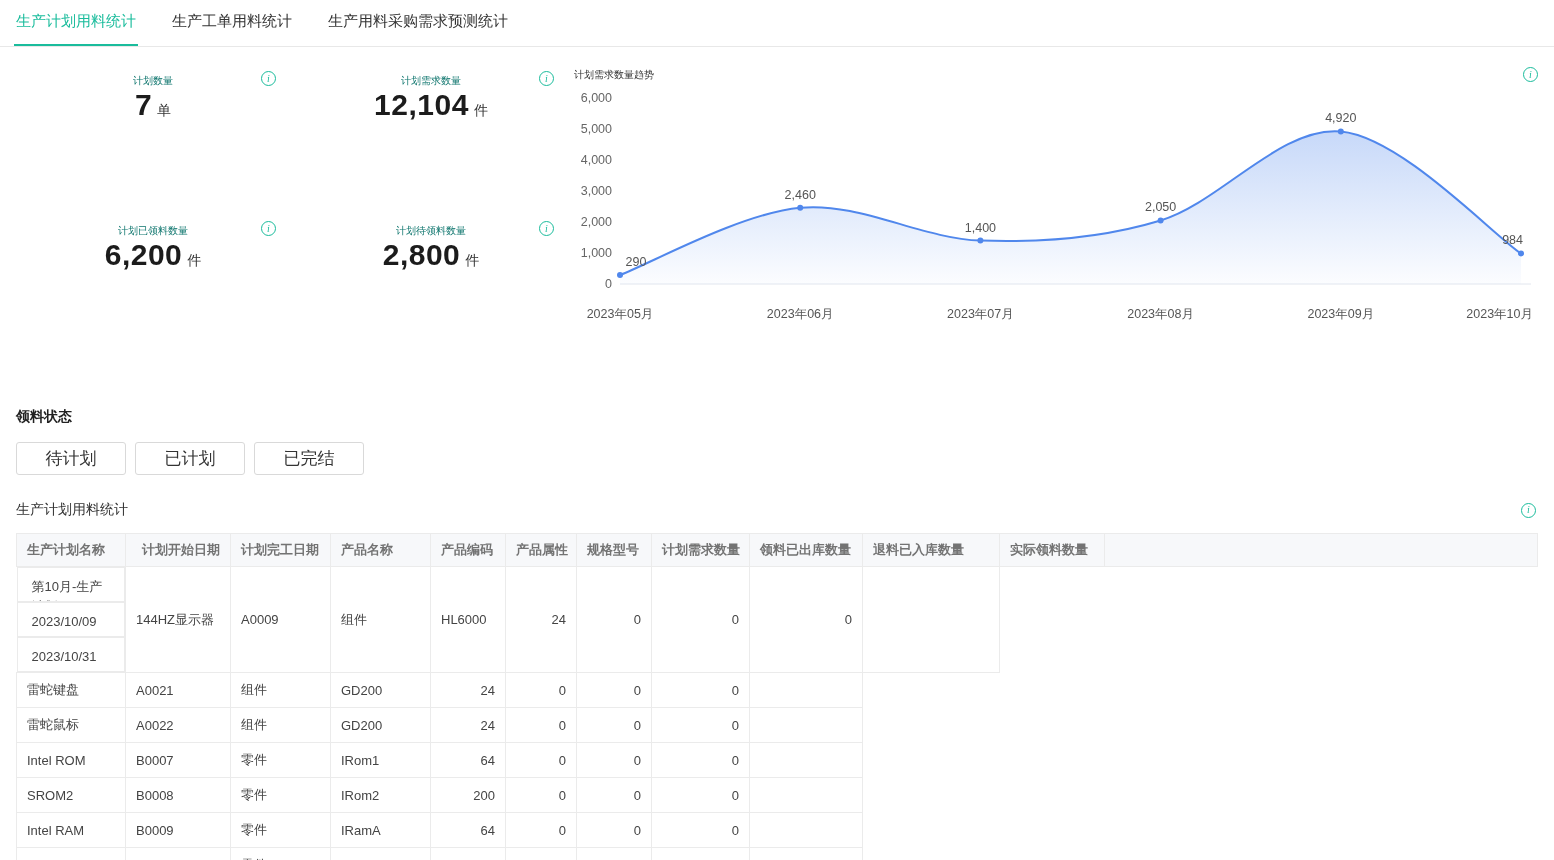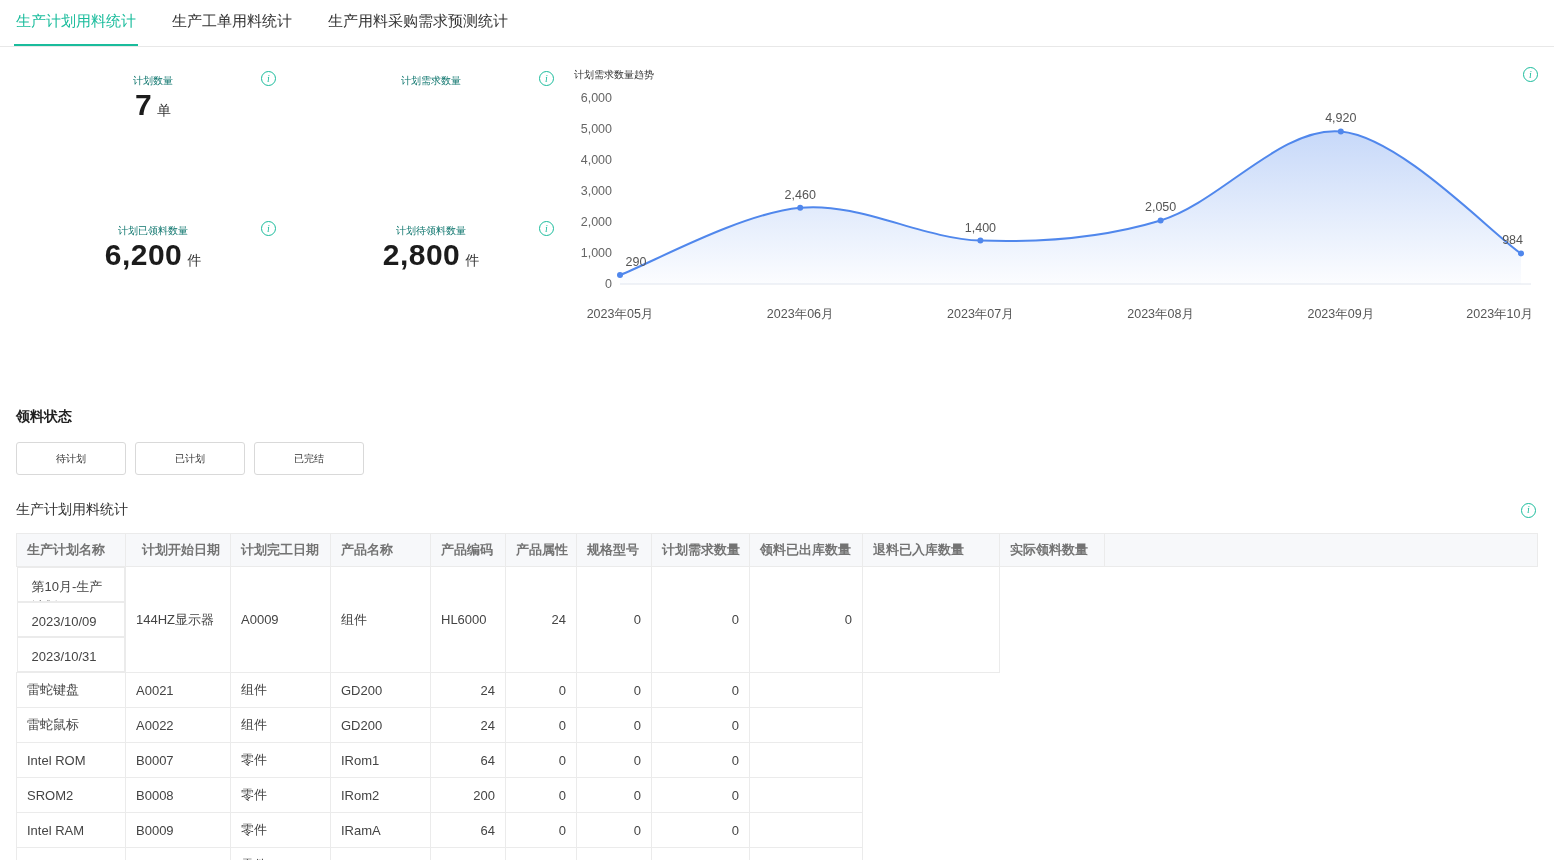--- a/index.html
+++ b/index.html
@@ -46,21 +46,21 @@
   .chart-panel{flex:1;padding-top:12px;min-width:0;}
   .chart-head{display:flex;justify-content:space-between;align-items:center;padding:8px 2px 0 4px;}
   .chart-title{font-size:10px;color:#333;}
   svg.chart{width:100%;height:242px;margin-top:2px;display:block;}
   
   .status-section{padding:0 16px;margin-top:38px;}
   .section-title{font-size:14px;font-weight:700;color:#222;}
   .btn-row{display:flex;gap:9px;margin-top:16px;}
   .btn{
     width:110px;height:33px;background:#fff;border:1px solid #d9d9d9;border-radius:3px;
-    font-size:10px;color:#333;cursor:pointer;font-family:inherit;
+    font-size:17px;color:#333;cursor:pointer;font-family:inherit;
   }
   
   .table-section{padding:0 16px;margin-top:26px;}
   .table-head-row{display:flex;justify-content:space-between;align-items:center;padding-right:2px;}
   .table-title{font-size:14px;color:#333;}
   table{
     width:100%;border-collapse:collapse;table-layout:fixed;
     margin-top:14px;font-size:13px;
   }
   th,td{border:1px solid var(--border);padding:2px 10px;overflow:hidden;}
@@ -92,20 +92,21 @@
           <span class="info stat-info"></span>
         </div>
         <div class="stat-value"><span>7</span><span class="unit">单</span></div>
       </div>
 
       <div class="stat">
         <div class="stat-label-row">
           <span class="stat-label">计划需求数量</span>
           <span class="info stat-info"></span>
         </div>
+        <div class="stat-value"><span>12,104</span><span class="unit">件</span></div>
       </div>
 
       <div class="stat">
         <div class="stat-label-row">
           <span class="stat-label">计划已领料数量</span>
           <span class="info stat-info"></span>
         </div>
         <div class="stat-value"><span>6,200</span><span class="unit">件</span></div>
       </div>
 

